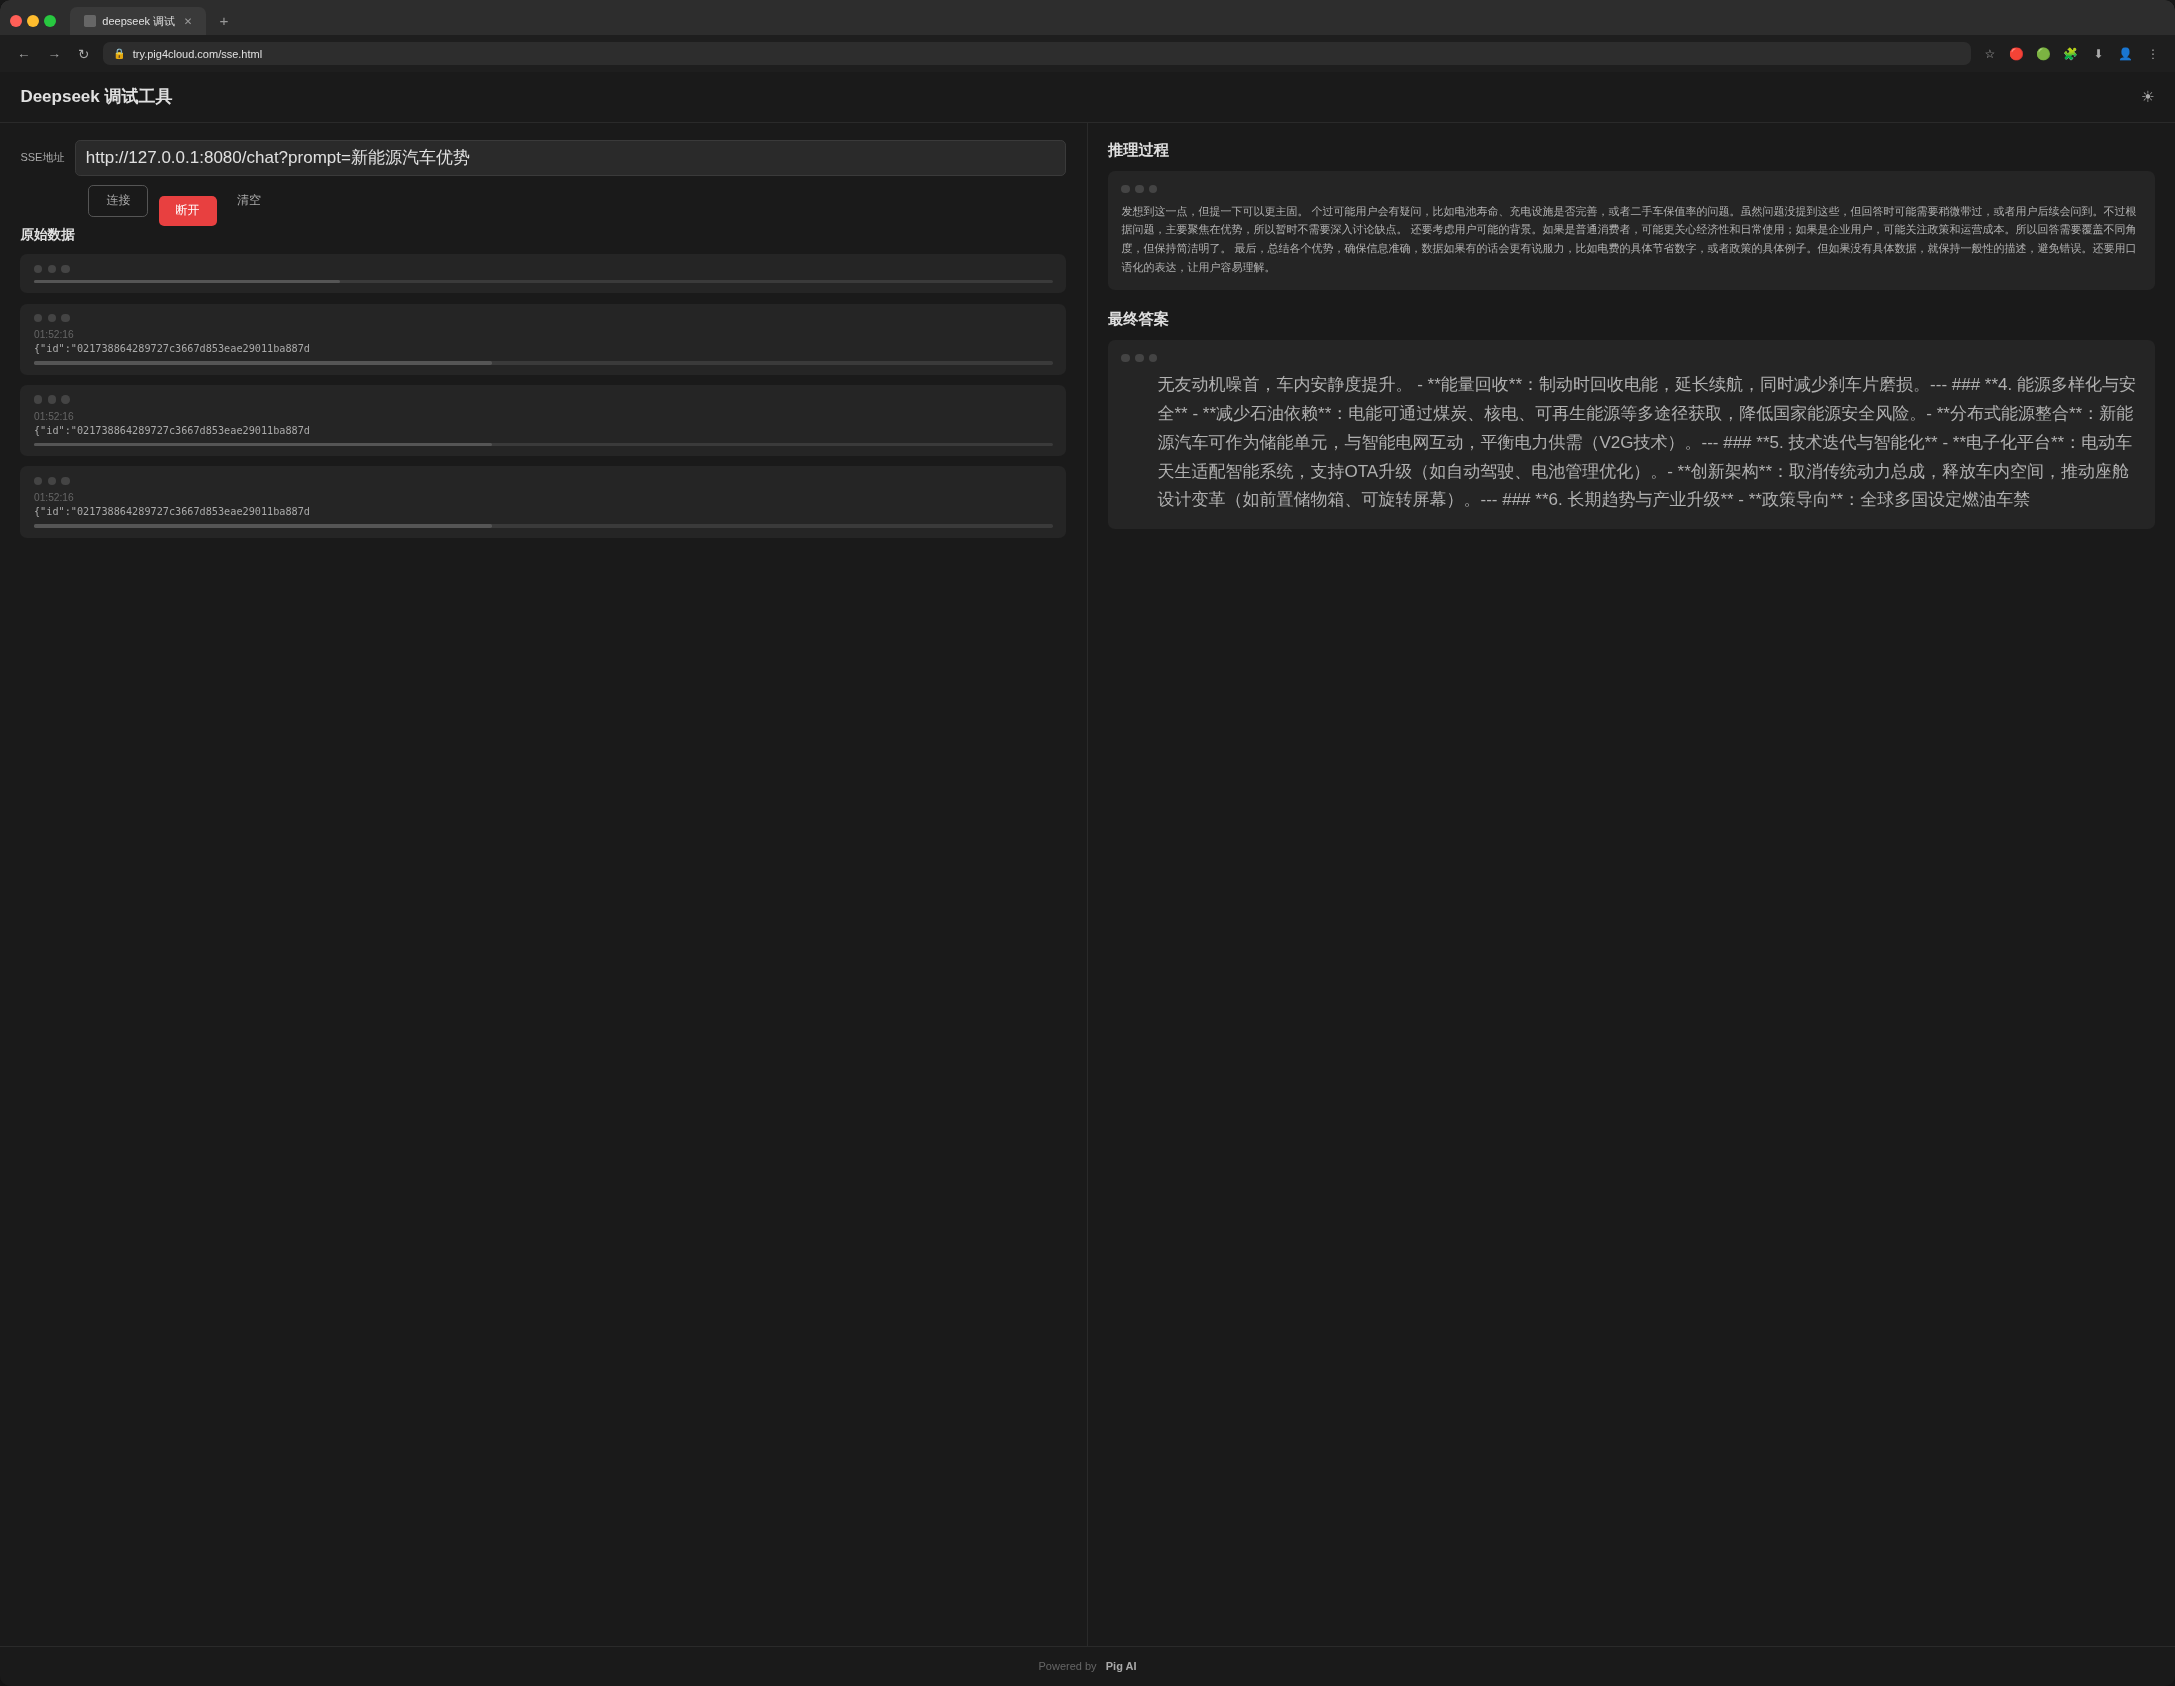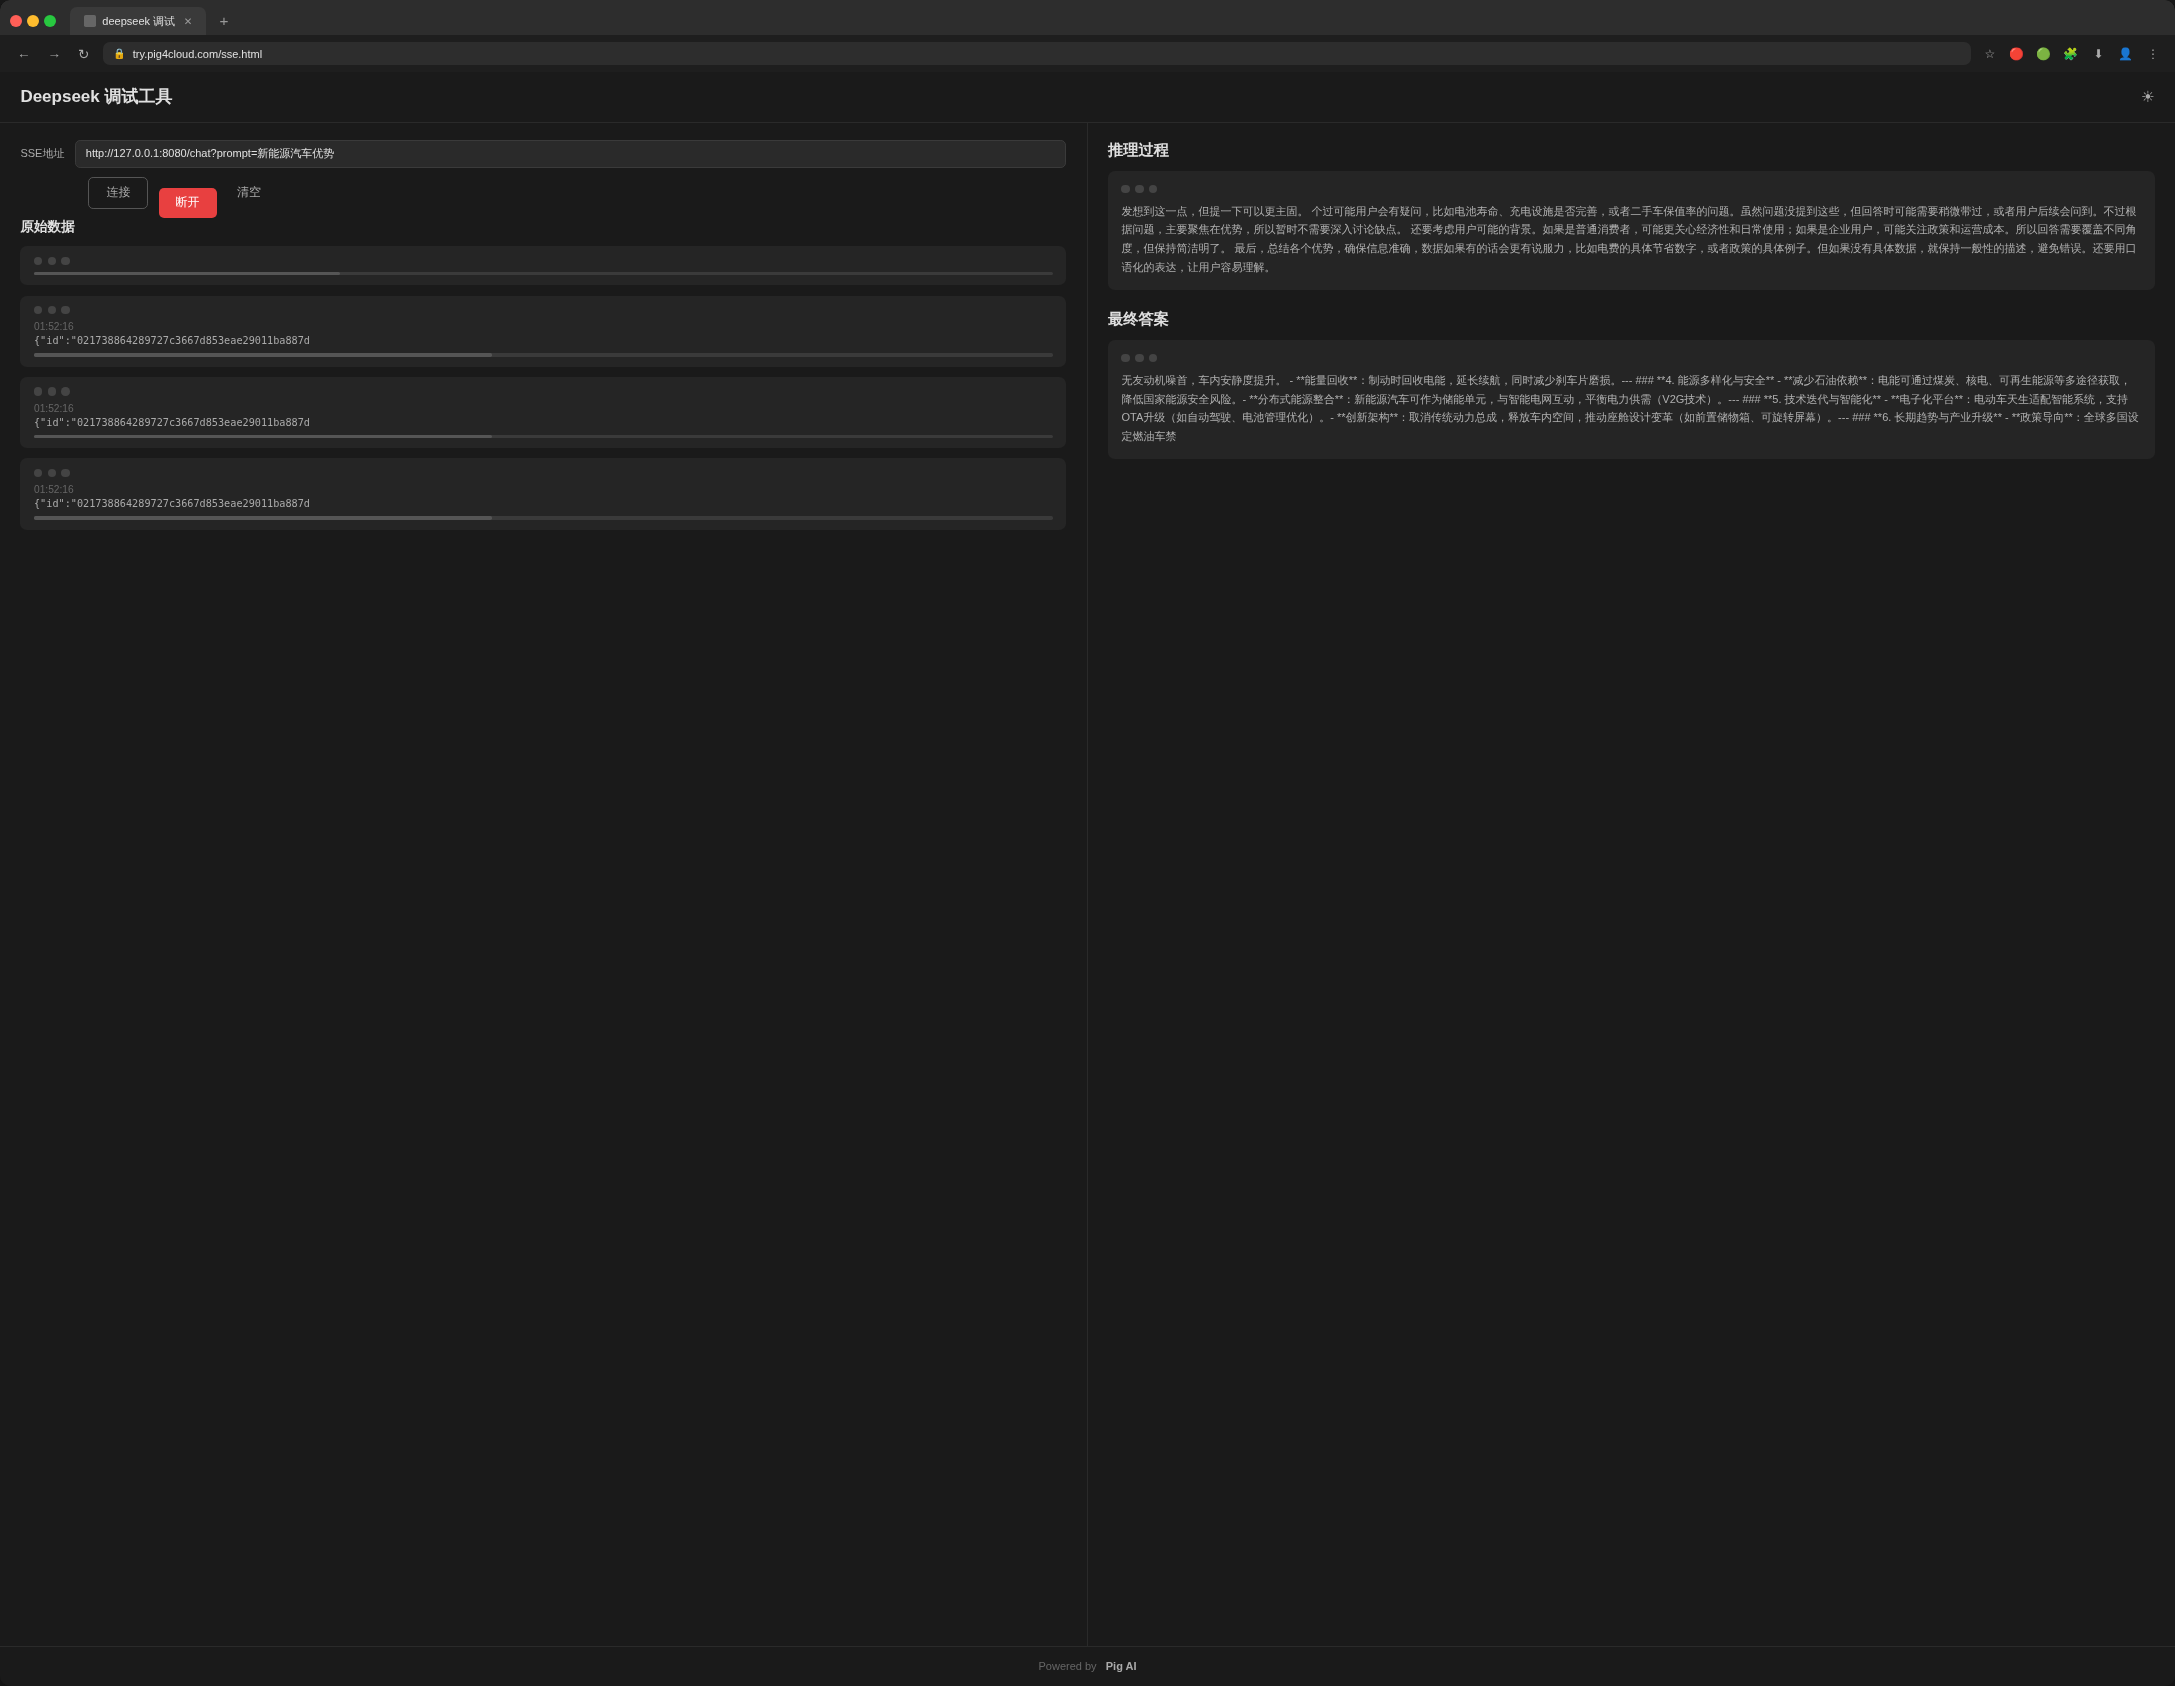--- a/index.html
+++ b/index.html
@@ -190,21 +190,21 @@
       white-space: nowrap;
     }
 
     .sse-input {
       flex: 1;
       background: #2a2a2a;
       border: 0.9px solid #3a3a3a;
       border-radius: 5.1px;
       padding: 6.8px 10.2px;
       color: #e0e0e0;
-      font-size: 11px;
+      font-size: 17px;
       outline: none;
     }
 
     .btn-row {
       display: flex;
       gap: 10.2px;
       align-items: center;
       padding-left: 68px;
     }
 
@@ -342,23 +342,24 @@
       padding: 13.6px;
     }
 
     .answer-dots {
       display: flex;
       gap: 5.1px;
       margin-bottom: 8.5px;
     }
 
     .answer-text {
-      font-size: 11px;
+      font-size: 17px;
       color: #b0b0b0;
       line-height: 1.7;
+      margin-left: 36px;
     }
 
     
     .right-panel::-webkit-scrollbar {
       width: 5.1px;
     }
     .right-panel::-webkit-scrollbar-track {
       background: #2a2a2a;
     }
     .right-panel::-webkit-scrollbar-thumb {

